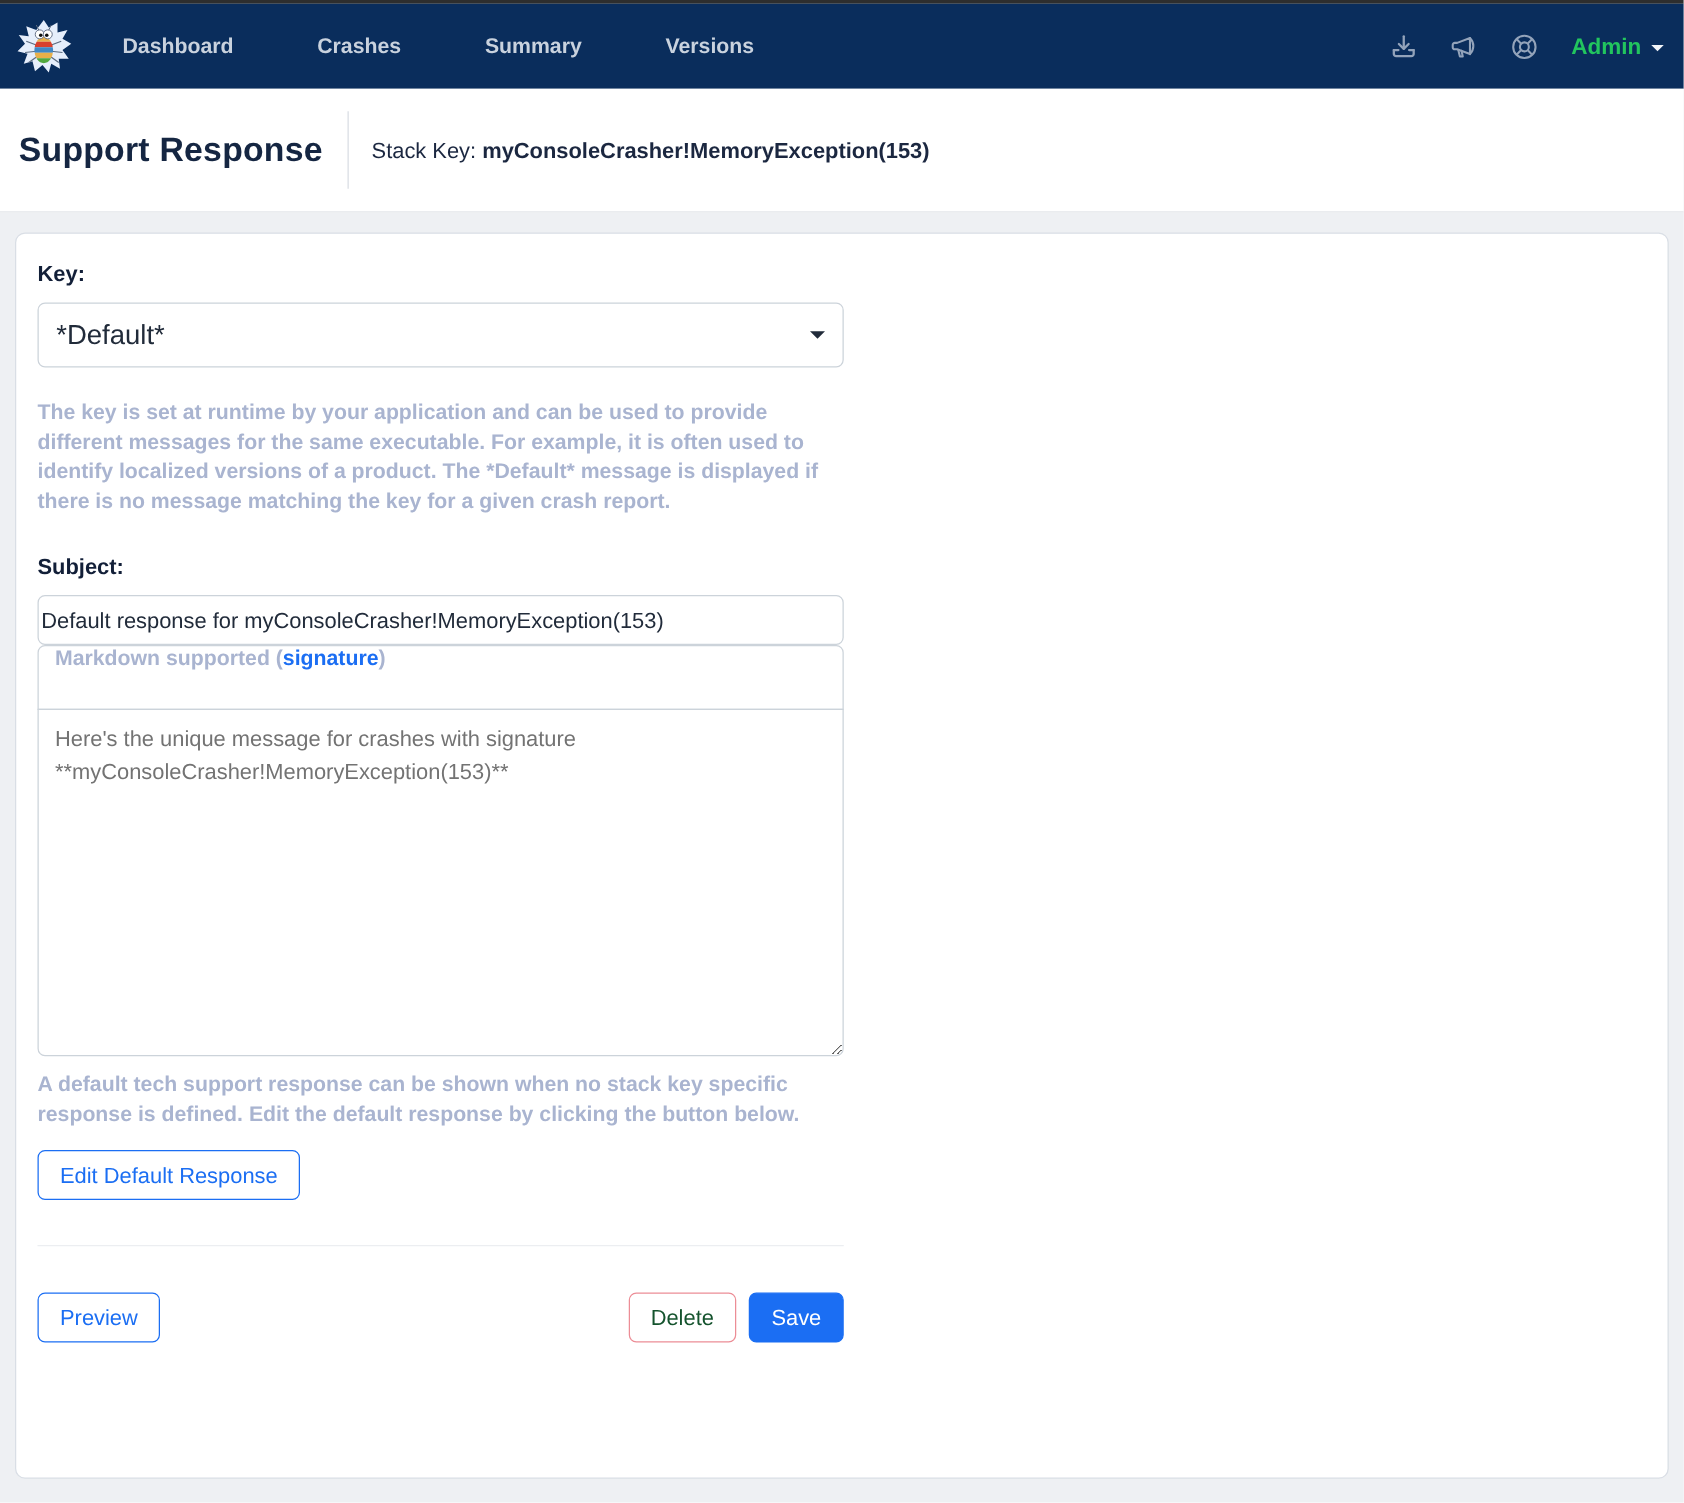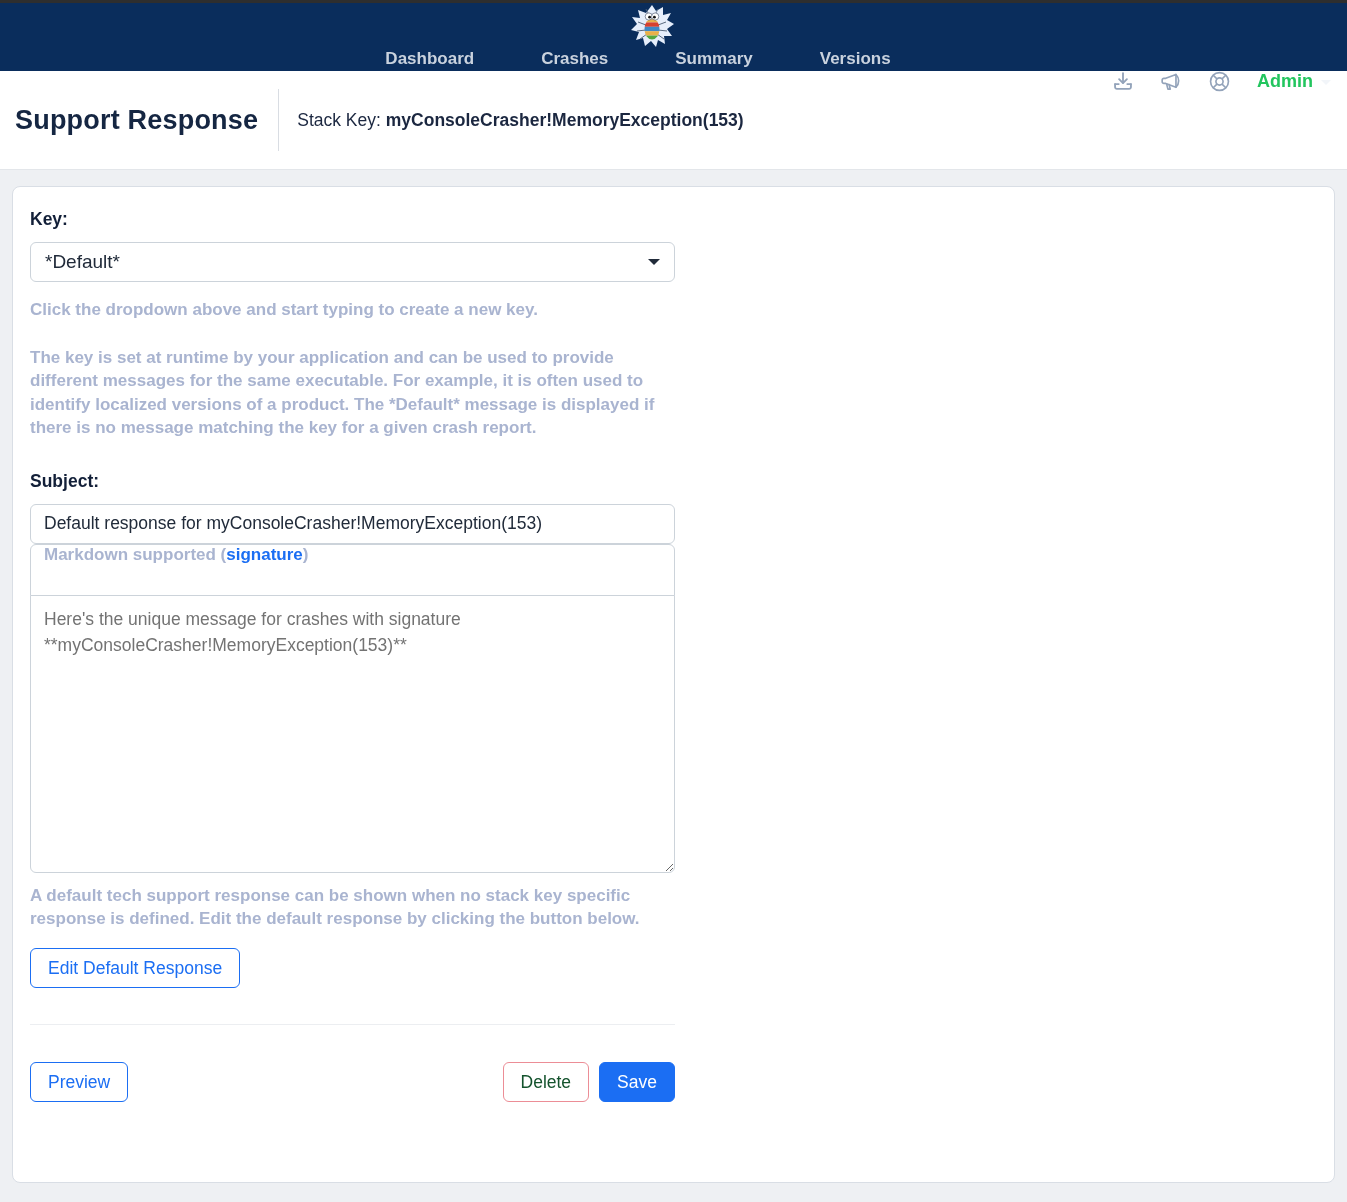--- a/index.html
+++ b/index.html
@@ -15,21 +15,20 @@
   
   .top-strip { height: 3px; background: #2e2e2e; }
 
   
   .navbar {
     height: 68px;
     background: #0a2d5c;
     display: flex;
     align-items: center;
     padding: 0 16px 0 12px;
-    flex-direction: column;
   }
   .navbar .logo {
     width: 46px; height: 46px;
     margin-right: 40px;
     flex: none;
     cursor: pointer;
   }
   .nav-links { display: flex; align-items: center; }
   .nav-link {
     color: #c9d2de;
@@ -99,28 +98,28 @@
   .form-col { width: 645px; }
 
   .field-label {
     font-size: 17.5px;
     font-weight: 700;
     color: #121f38;
     margin: 0 0 12px 0;
   }
 
   .select-box {
-    height: 40px;
+    height: 52px;
     border: 1px solid #ccd3da;
     border-radius: 6px;
     display: flex;
     align-items: center;
     justify-content: space-between;
     padding: 0 14px;
-    font-size: 19px;
+    font-size: 22px;
     color: #212b3a;
     cursor: pointer;
     background: #fff;
   }
   .select-caret {
     width: 0; height: 0;
     border-left: 6px solid transparent;
     border-right: 6px solid transparent;
     border-top: 6px solid #212b3a;
   }
@@ -132,21 +131,21 @@
     line-height: 23.5px;
   }
   .key-help { margin: 16px 0 0 0; }
   .key-desc { margin: 24px 0 0 0; }
 
   .text-input {
     width: 100%;
     height: 40px;
     border: 1px solid #ccd3da;
     border-radius: 6px;
-    padding: 0 13px;
+    padding: 0 2px;
     font-size: 17.5px;
     color: #212b3a;
     font-family: "Liberation Sans", sans-serif;
     outline: none;
     background: #fff;
   }
 
   .subject-label { margin-top: 31px; }
   .message-label { margin-top: 15px; }
 
@@ -300,21 +299,20 @@
 
 <div class="main-wrap">
   <div class="card">
     <div class="form-col">
 
       <div class="field-label">Key:</div>
       <div class="select-box">
         <span>*Default*</span>
         <span class="select-caret"></span>
       </div>
-      <p class="muted key-help">Click the dropdown above and start typing to create a new key.</p>
       <p class="muted key-desc">The key is set at runtime by your application and can be used to provide different messages for the same executable. For example, it is often used to identify localized versions of a product. The *Default* message is displayed if there is no message matching the key for a given crash report.</p>
 
       <div class="field-label subject-label">Subject:</div>
       <input class="text-input" type="text" value="Default response for myConsoleCrasher!MemoryException(153)" style="">
 
       <div class="md-bar">
         <span>Markdown supported (</span>
           <a>signature</a>
           <span>)</span>
       </div>

